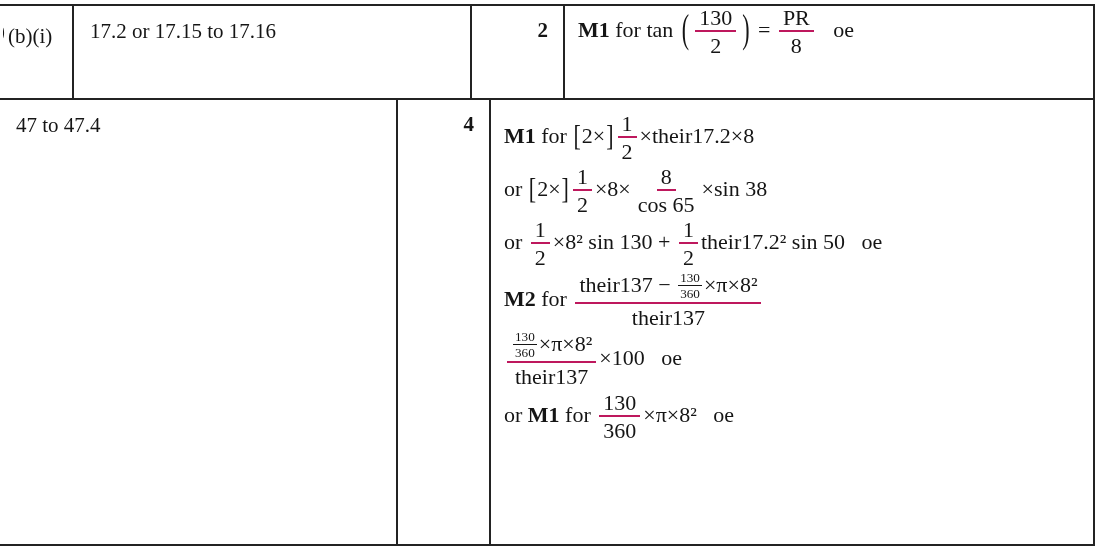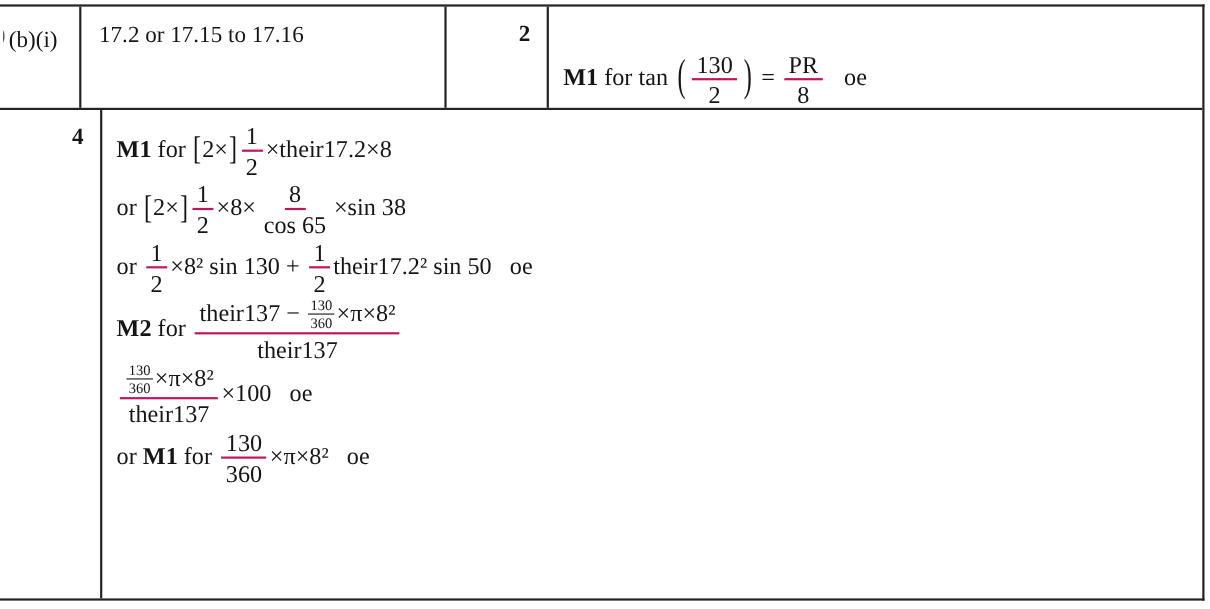--- a/index.html
+++ b/index.html
@@ -20,33 +20,33 @@
   }
   .mrow{display:flex;}
   .mrow.row1{height:92px;border-bottom:2px solid #232323;}
   .mrow.row2{height:444px;}
   .cell{box-sizing:border-box;flex-shrink:0;}
   .c-q{
     width:74px;border-right:2px solid #232323;
     padding:13px 2px 0 3px;font-size:21px;line-height:1.15;
   }
   .c-ans{
-    width:332px;border-right:2px solid #232323;
+    width:398px;border-right:2px solid #232323;
     padding:13px 8px 0 16px;font-size:21px;line-height:1.15;
   }
   .c-marks{
     width:93px;border-right:2px solid #232323;
     padding:12px 15px 0 0;text-align:right;
     font-weight:700;font-size:21px;line-height:1.15;
   }
   .c-guid{
     flex:1 1 auto;font-size:22px;line-height:1.2;
     padding:0 8px 0 13px;overflow:hidden;
   }
-  .row1 .c-guid{display:flex;align-items:flex-end;}
+  .row1 .c-guid{display:flex;align-items:flex-start;}
   .row2 .c-guid{display:flex;flex-direction:column;gap:2px;padding-top:12px;}
   .gline{display:block;white-space:nowrap;}
   
   .frac{
     display:inline-flex;flex-direction:column;align-items:center;
     vertical-align:middle;margin:0 3px;text-align:center;
   }
   .frac>.num{display:block;padding:0 4px 1px;border-bottom:2px solid #be185d;line-height:1.05;white-space:nowrap;}
   .frac>.den{display:block;padding:2px 4px 0;line-height:1.05;white-space:nowrap;}
   .sfrac{
@@ -86,20 +86,23 @@
               <span class="num"><span class="tr">130</span></span>
               <span class="den"><span class="tr">2</span></span>
             </span><span class="bigp">)</span><span class="tr"> = </span><span class="frac">
               <span class="num"><span class="ti">PR</span></span>
               <span class="den"><span class="tr">8</span></span>
             </span><span class="tr">&nbsp;&nbsp;&nbsp;oe</span></div>
         </div>
     </div>
 
     <div class="mrow row2">
+      <div class="cell c-ans">
+        <span>47 to 47.4</span>
+      </div>
       <div class="cell c-marks">
         <span>4</span>
       </div>
       <div class="cell c-guid">
           <div class="gline"><span class="tb">M1</span><span class="tr"> for </span><span class="bigb">[</span><span class="tr">2×</span><span class="bigb">]</span><span class="frac">
               <span class="num"><span class="tr">1</span></span>
               <span class="den"><span class="tr">2</span></span>
             </span><span class="tr">×</span><span class="ti">their</span><span class="tr">17.2×8</span></div>
           <div class="gline"><span class="tr">or </span><span class="bigb">[</span><span class="tr">2×</span><span class="bigb">]</span><span class="frac">
               <span class="num"><span class="tr">1</span></span>

